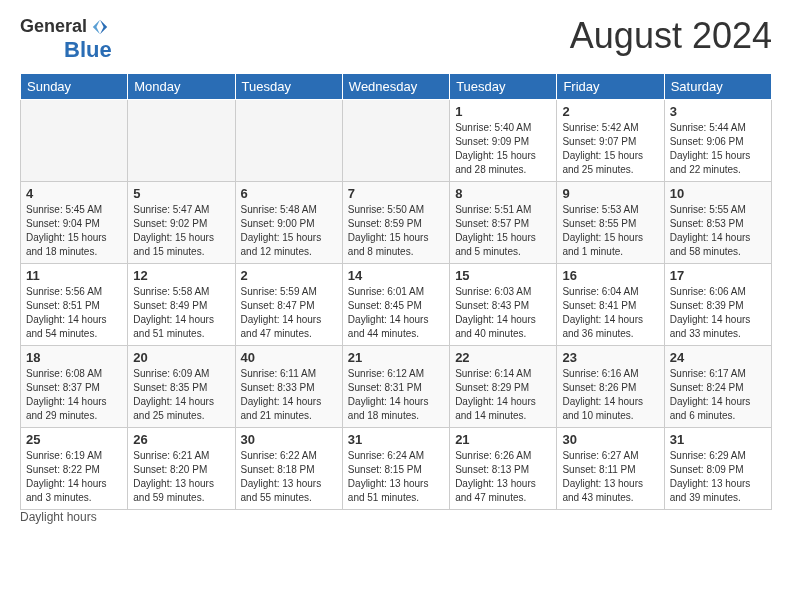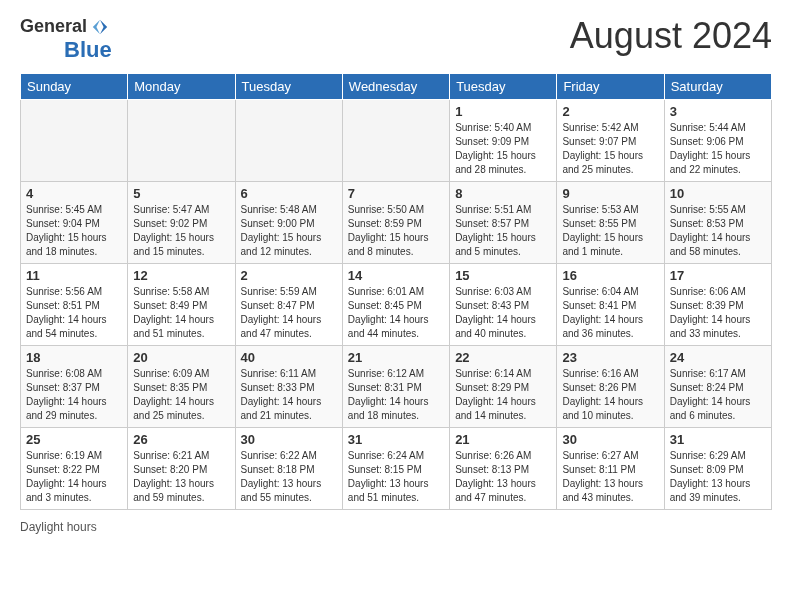--- a/index.html
+++ b/index.html
@@ -87,21 +87,20 @@
       display: block;
       margin-bottom: 2px;
     }
     .day-info {
       color: #333;
       line-height: 1.4;
       font-size: 10px;
     }
     .row-even td { background: #f9f9f9; }
     .footer {
-      margin-top: 10px;
       font-size: 12px;
       color: #555;
     }
   </style>
 </head>
 <body>
 
 <div class="header">
   <div class="logo">
     <div class="logo-text">

